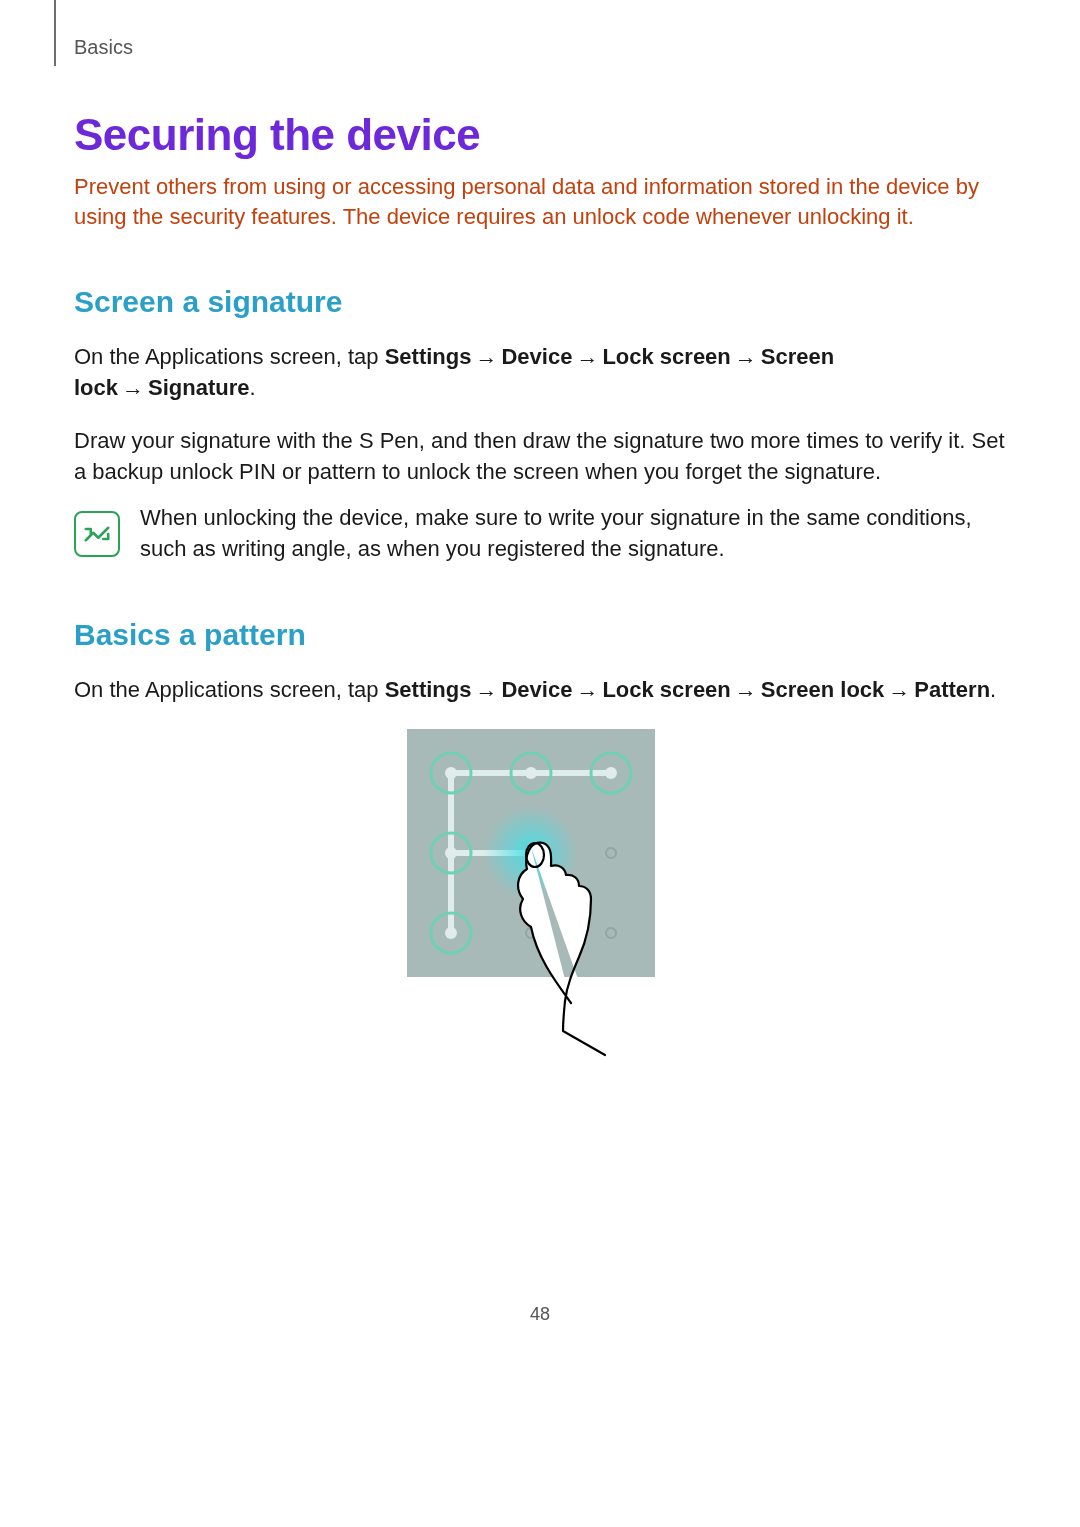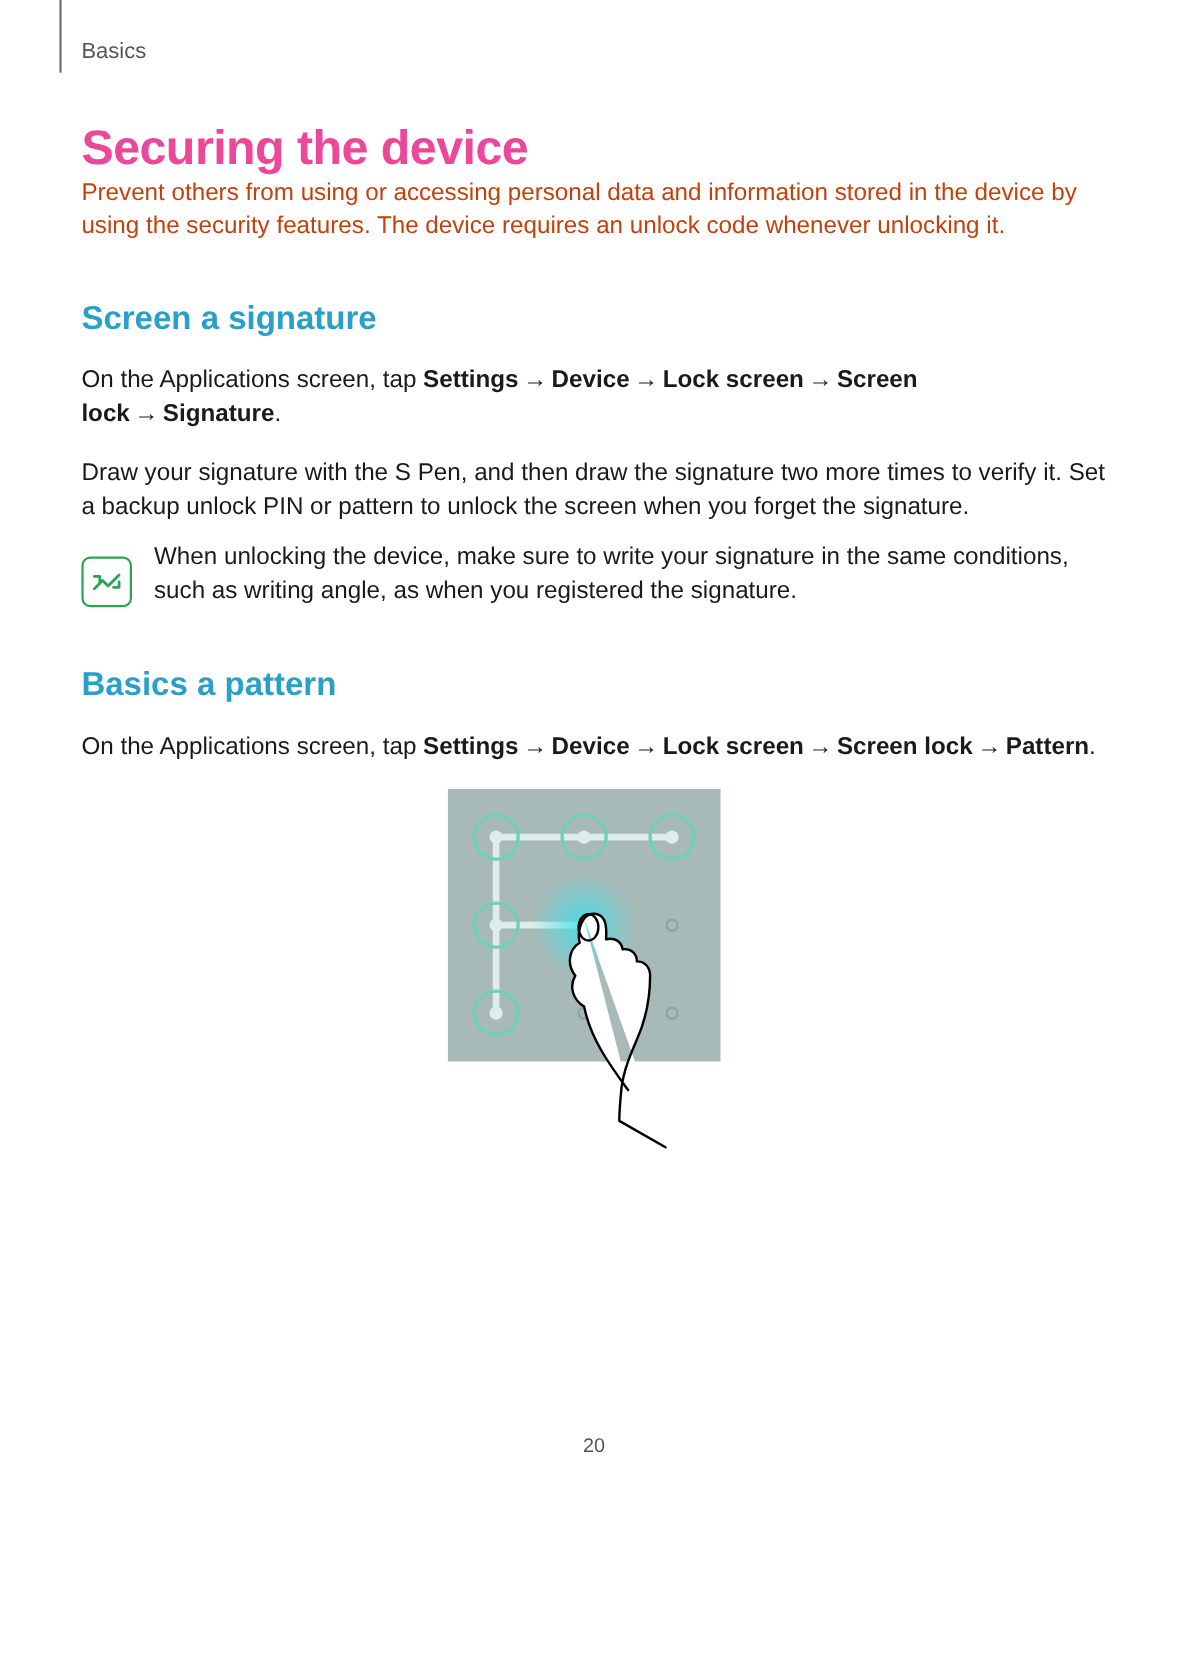--- a/index.html
+++ b/index.html
@@ -1,27 +1,27 @@
 <!DOCTYPE html>
 <html><head>
 <meta charset="utf-8">
 <style>
   * { box-sizing: border-box; margin: 0; padding: 0; }
   html, body { width: 1080px; height: 1527px; background: #ffffff; font-family: "Segoe UI", "Helvetica Neue", Arial, sans-serif; color: #1a1a1a; }
   .page { position: relative; width: 1080px; height: 1347px; padding: 38px 60px 60px 74px; }
   .header-bar { position: absolute; left: 54px; top: 0; width: 2px; height: 66px; background: #6e6e6e; }
   .breadcrumb { position: absolute; left: 74px; top: 36px; font-size: 20px; color: #555; }
   .content { padding-top: 72px; }
-  h1 { font-size: 44px; font-weight: 700; color: #ec4899; letter-spacing: -0.5px; }
+  h1 { font-size: 44px; font-weight: 700; color: #6d28d9; letter-spacing: -0.5px; margin-bottom: 12px; }
   .intro { font-size: 22px; line-height: 1.38; color: #c2410c; margin-bottom: 52px; }
   h2 { font-size: 30px; font-weight: 700; color: #2aa0c8; margin-bottom: 10px; }
   .body-text { font-size: 22px; line-height: 1.42; margin-bottom: 14px; margin-top: 22px; }
   .body-text b { font-weight: 700; }
   .arrow { padding: 0 4px; }
-  .note-row { display: flex; gap: 20px; align-items: flex-end; margin-top: 4px; margin-bottom: 54px; }
+  .note-row { display: flex; gap: 20px; align-items: center; margin-top: 4px; margin-bottom: 54px; }
   .note-icon-box { flex: 0 0 46px; height: 46px; border: 2.5px solid #2aa356; border-radius: 8px; display: flex; align-items: center; justify-content: center; margin-top: 2px; }
   .note-icon-box svg { width: 30px; height: 30px; }
   .note-text { font-size: 22px; line-height: 1.42; }
   .section { margin-bottom: 40px; }
   .figure { display: flex; justify-content: center; margin-top: 24px; }
   .page-number { position: absolute; bottom: 22px; left: 0; right: 0; text-align: center; font-size: 18px; color: #555; }
 </style>
 </head>
 <body>
 
@@ -99,14 +99,14 @@
 
           <g stroke="#000" stroke-width="2.2" fill="#fff" stroke-linejoin="round" stroke-linecap="round">
             <path d="M124 118 c5 -6 14 -6 18 1 c3 5 2 12 2 18 c8 -2 14 2 15 9 c8 -1 13 4 13 11 c7 0 12 5 12 13 c0 20 -4 40 -12 58 c-6 14 -12 28 -14 44 c-1 10 -2 20 -2 30 l42 24 M124 118 c-4 6 -6 14 -4 22 c-10 6 -12 20 -4 30 c-6 10 -2 22 8 28 c6 30 24 54 40 76"></path>
             <ellipse cx="128" cy="126" rx="9" ry="12" fill="none"></ellipse>
           </g>
         </svg>
       </div>
     </div>
   </div>
 
-  <div class="page-number">20</div>
+  <div class="page-number">48</div>
 </div>
 
 </body></html>

